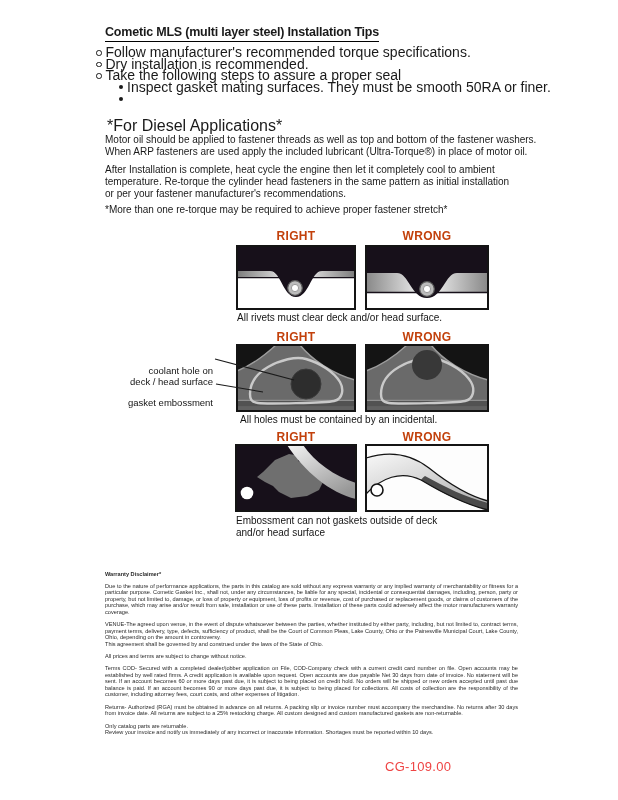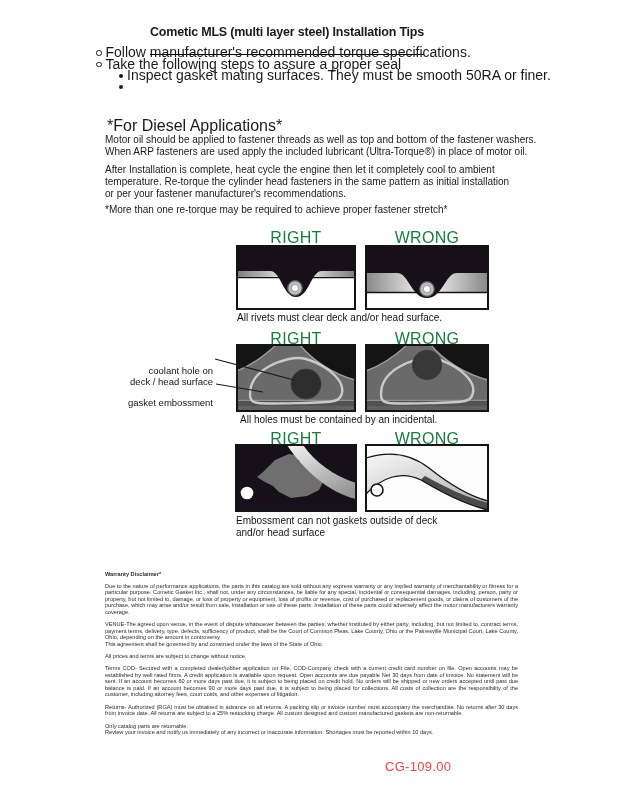--- a/index.html
+++ b/index.html
@@ -2,31 +2,31 @@
 <html><head>
 <meta charset="utf-8">
 <style>
   html,body { margin:0; padding:0; background:#ffffff; }
   .page {
     position:relative; width:618px; height:800px; background:#ffffff;
     font-family:"Liberation Sans", sans-serif; color:#1a1a1a; overflow:hidden;
   }
   .title {
     position:absolute; left:105px; top:25px; font-size:12.5px; font-weight:bold;
-    letter-spacing:-0.2px; border-bottom:1.5px solid #000; padding-bottom:15px; white-space:nowrap;margin-left:45px;
+    letter-spacing:-0.2px; border-bottom:1.5px solid #000; padding-bottom:2px; white-space:nowrap;
   }
   .tips { position:absolute; left:96px; top:47px; font-size:14px; line-height:11.6px; width:500px; }
   .tip-row { display:flex; }
   .obullet { flex:none; width:3.5px; height:3.5px; border:1px solid #1a1a1a; border-radius:50%; margin:3px 4px 0 0; }
   .bbullet { flex:none; width:4px; height:4px; background:#1a1a1a; border-radius:50%; margin:3.5px 4px 0 0; }
   .sub { margin-left:23px; }
   .diesel-heading { position:absolute; left:107px; top:117px; font-size:16px; font-weight:normal; }
   .para { position:absolute; left:105px; width:480px; font-size:10px; line-height:12.2px; white-space:pre-line; }
   #para-0 { top:134px; } #para-1 { top:164px; } #para-2 { top:204px; }
-  .dlabel { position:absolute; font-size:16px; color:#15803d; text-align:center; letter-spacing:0.3px; }
+  .dlabel { position:absolute; font-size:12px; color:#c2410c; text-align:center; letter-spacing:0.3px;font-weight:bold; }
   .panel { position:absolute; }
   .panel svg { display:block; }
   .dcaption { position:absolute; font-size:10px; line-height:11.5px; white-space:pre-line; color:#141414; }
   .ann { position:absolute; font-size:9.5px; line-height:10.5px; text-align:right; color:#141414; white-space:pre-line;margin-top:20px; }
   .overlay { position:absolute; left:0; top:0; pointer-events:none; }
   .disclaimer { position:absolute; left:105px; top:571px; width:413px; font-size:5.6px; line-height:6.45px; color:#2a2a2a; text-align:justify; }
   .disclaimer p { margin:0 0 6px 0; white-space:pre-line; }
   .disclaimer .dhead { font-weight:bold; margin-bottom:5.5px; }
   .doc-code { position:absolute; left:385px; top:759px; font-size:13px; color:#ef4444; letter-spacing:0.3px; }
 </style>
@@ -34,20 +34,24 @@
 <body>
 
 <div class="page">
 
   <div class="title">Cometic MLS (multi layer steel) Installation Tips</div>
 
   <div class="tips">
     <div class="tip-row">
       <span class="obullet"></span>
       <span>Follow manufacturer's recommended torque specifications.</span>
+    </div>
+    <div class="tip-row">
+      <span class="obullet"></span>
+      <span>Dry installation is recommended.</span>
     </div>
     <div class="tip-row">
       <span class="obullet"></span>
       <span>Take the following steps to assure a proper seal</span>
     </div>
     <div class="tip-row sub">
       <span class="bbullet"></span>
       <span>Inspect gasket mating surfaces.  They must be smooth 50RA or finer.</span>
     </div>
     <div class="tip-row sub">

